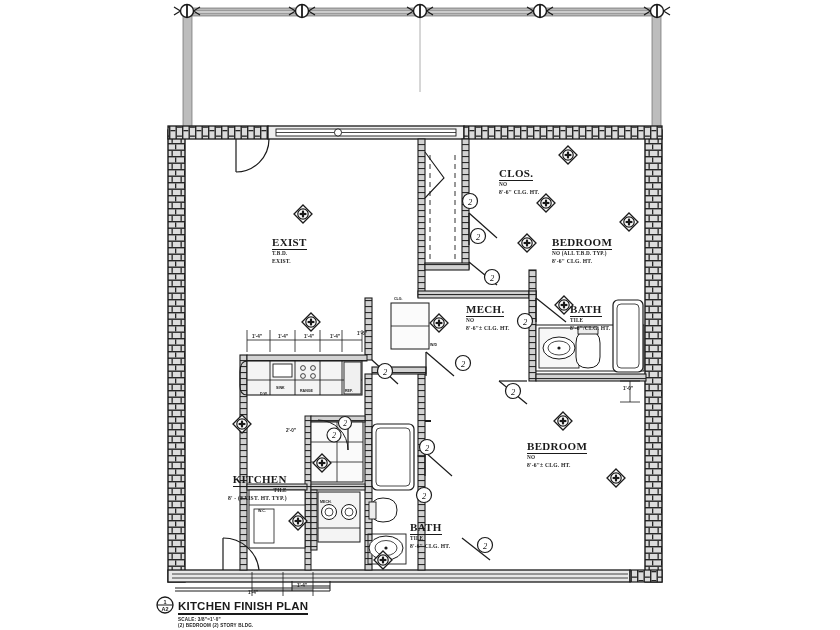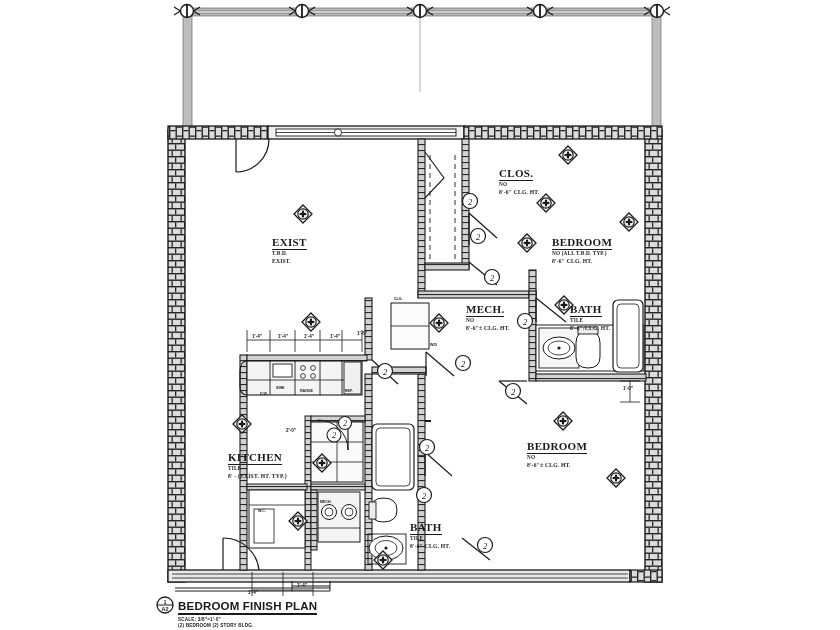--- a/index.html
+++ b/index.html
@@ -434,21 +434,21 @@
     <span class="room-sub1">NO</span>
     <span class="room-sub2">8'-6"± CLG. HT.</span>
   </div>
 
   <div class="lbl" style="left:570px; top:300px;">
     <span class="room-name">BATH</span>
     <span class="room-sub1">TILE</span>
     <span class="room-sub2">8'-6"/CLG. HT.</span>
   </div>
 
-  <div class="lbl" style="left:228px; top:448px;">
+  <div class="lbl" style="left:228px; top:470px;text-align:right;">
     <span class="room-name">KITCHEN</span>
     <span class="room-sub1">TILE</span>
     <span class="room-sub2">8' - (EXIST. HT. TYP.)</span>
   </div>
 
   <div class="lbl" style="left:527px; top:437px;">
     <span class="room-name">BEDROOM</span>
     <span class="room-sub1">NO</span>
     <span class="room-sub2">8'-6"± CLG. HT.</span>
   </div>
@@ -472,18 +472,18 @@
   <div class="tinytxt" style="left:260px; top:392px;">D.W.</div>
   <div class="tinytxt" style="left:345px; top:389px;">REF.</div>
   <div class="tinytxt" style="left:430px; top:343px;">W/D</div>
   <div class="tinytxt" style="left:300px; top:389px;">RANGE</div>
   <div class="tinytxt" style="left:276px; top:386px;">SINK</div>
   <div class="tinytxt" style="left:258px; top:509px;">W.C.</div>
   <div class="tinytxt" style="left:320px; top:500px;">MECH.</div>
   <div class="tinytxt" style="left:394px; top:297px;">CLG.</div>
 
   <div class="title-lbl" style="left:178px; top:596px;">
-    <span class="title-main">BEDROOM FINISH PLAN</span>
+    <span class="title-main">KITCHEN FINISH PLAN</span>
     <span class="title-scale">SCALE: 3/8"=1'-0"</span>
     <span class="title-note">(2) BEDROOM (2) STORY BLDG.</span>
   </div>
 
 </div>
 
 </body></html>

